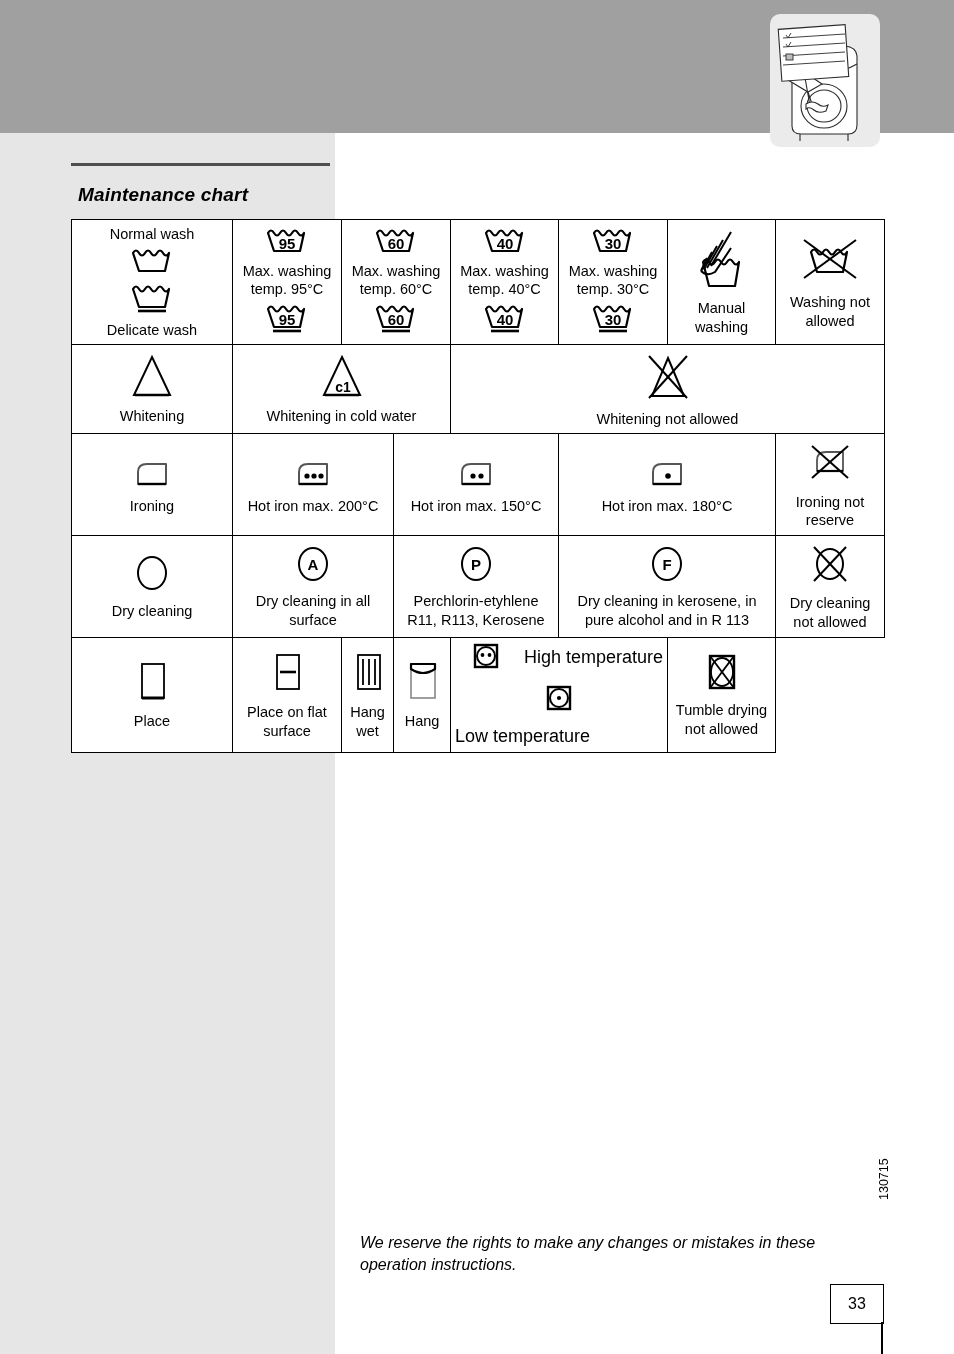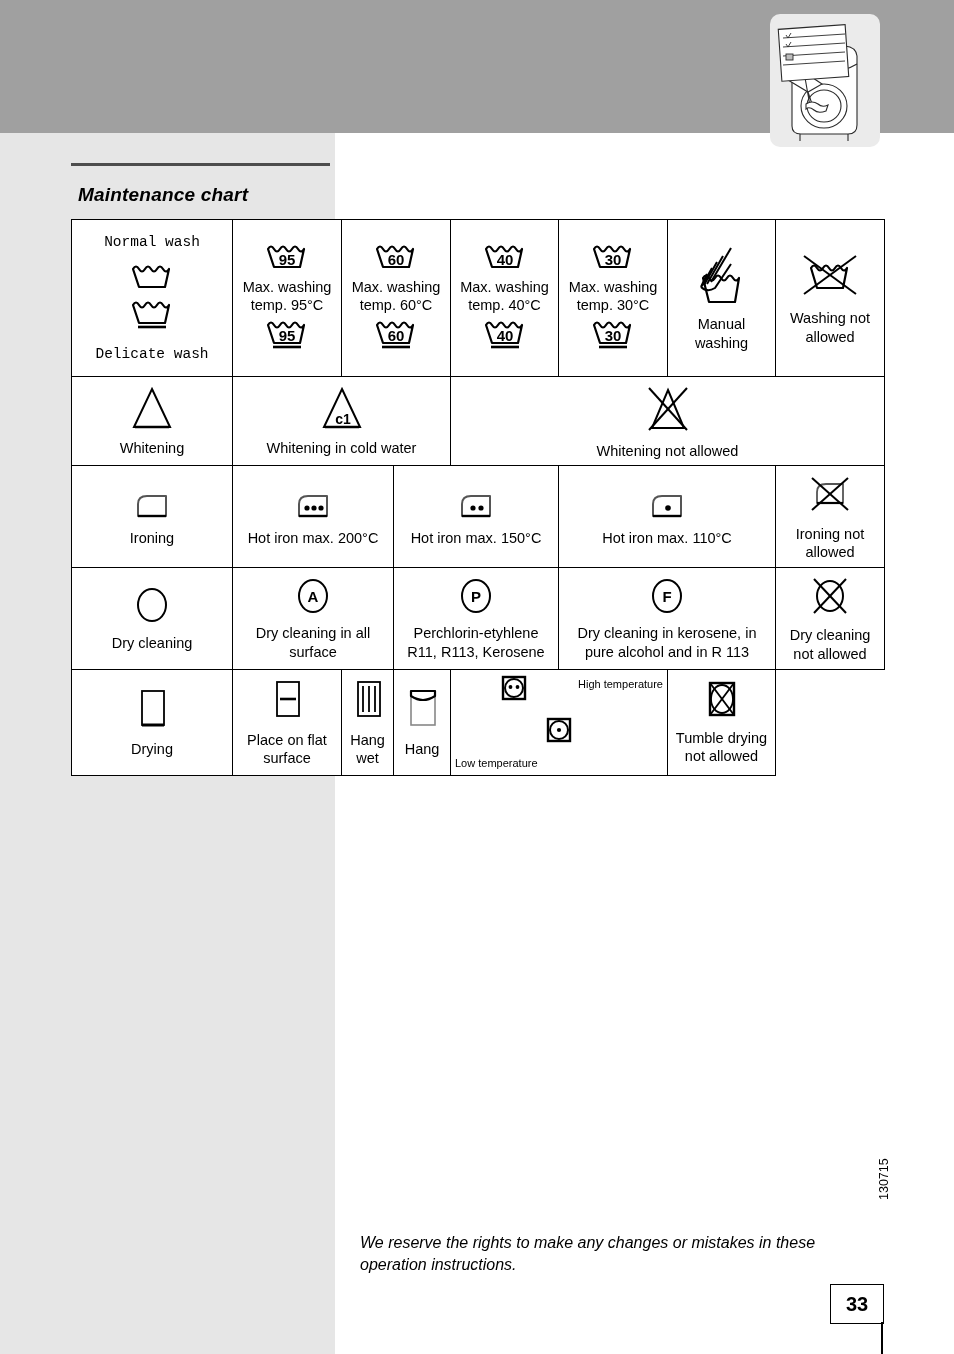--- a/index.html
+++ b/index.html
@@ -53,46 +53,45 @@
     padding:5px 4px;
     background:#fff;
   }
   .cell-inner { display:flex; flex-direction:column; align-items:center; justify-content:center; }
   .sym { display:block; margin:0 auto; }
   .lbl { display:block; }
   .sym + .lbl { margin-top:3px; }
   .lbl + .sym { margin-top:3px; }
 
   
-  .stack2 .lbl { margin:8px;font-family:Liberation Mono, monospace; }
+  .stack2 .lbl { margin:0; }
   .stack2 .sym { margin:2px auto; }
 
   
   .temp-cell { text-align:left; padding-left:9px; }
   .temp-row { display:flex; align-items:flex-start; gap:6px; }
   .temp-row + .temp-row { margin-top:12px;flex-direction:column; }
-  .temp-text { font-size:11px; line-height:1.25; padding-top:3px; }
+  .temp-text { font-size:18px; line-height:1.25; padding-top:3px; }
 
   
   .disclaimer {
     position:absolute; left:360px; top:1232px; width:510px;
     font-size:16px; font-style:italic; line-height:1.35;
   }
   .code-vertical {
     position:absolute; left:877px; top:1200px;
     font-size:12.5px;
     transform:rotate(-90deg); transform-origin:left top;
     white-space:nowrap;
   }
   .page-box {
     position:absolute; left:830px; top:1284px; width:52px; height:38px;
     border:1.5px solid #000; background:#fff;
     display:flex; align-items:center; justify-content:center;
-    font-size:20px;
-    font-weight:bold;
+    font-size:16px;
   }
   .page-tick {
     position:absolute; left:881px; top:1322px; width:1.5px; height:32px;
     background:#000;
   }
 </style>
 </head>
 <body>
 
 <div class="top-band"></div>
@@ -344,34 +343,34 @@
     </td>
     <td colspan="2">
       <div class="cell-inner">
         <span class="sym">
           <svg width="52" height="36" viewBox="0 0 52 36">
                 <path d="M12 30 L12 18 q0 -8 9 -8 L40 10 L40 30 Z" fill="none" stroke="#555" stroke-width="2" stroke-linejoin="round"></path>
                 <line x1="12" y1="30" x2="40" y2="30" stroke="#000" stroke-width="2.4"></line>
                 <circle cx="27" cy="22" r="2.8"></circle>
               </svg>
         </span>
-        <span class="lbl">Hot iron max. 110°C</span>
+        <span class="lbl">Hot iron max. 180°C</span>
       </div>
     </td>
     <td>
       <div class="cell-inner">
         <span class="sym">
           <svg width="52" height="46" viewBox="0 0 52 46">
                 <path d="M13 32 L13 21 q0 -8 9 -8 L39 13 L39 32 Z" fill="none" stroke="#555" stroke-width="1.8" stroke-linejoin="round"></path>
                 <line x1="13" y1="32" x2="39" y2="32" stroke="#000" stroke-width="2.2"></line>
                 <line x1="8" y1="7" x2="44" y2="39" stroke="#000" stroke-width="2"></line>
                 <line x1="44" y1="7" x2="8" y2="39" stroke="#000" stroke-width="2"></line>
               </svg>
         </span>
-        <span class="lbl">Ironing not allowed</span>
+        <span class="lbl">Ironing not reserve</span>
       </div>
     </td>
   </tr>
 
   <tr>
     <td>
       <div class="cell-inner">
         <span class="sym">
           <svg width="44" height="42" viewBox="0 0 44 42">
                 <ellipse cx="22" cy="21" rx="14" ry="16" fill="none" stroke="#000" stroke-width="2"></ellipse>
@@ -429,21 +428,21 @@
 
   <tr>
     <td>
       <div class="cell-inner">
         <span class="sym">
           <svg width="44" height="46" viewBox="0 0 44 46">
                 <rect x="12" y="5" width="22" height="34" fill="none" stroke="#000" stroke-width="1.8"></rect>
                 <line x1="12" y1="39" x2="34" y2="39" stroke="#000" stroke-width="3"></line>
               </svg>
         </span>
-        <span class="lbl">Drying</span>
+        <span class="lbl">Place</span>
       </div>
     </td>
     <td>
       <div class="cell-inner">
         <span class="sym">
           <svg width="44" height="46" viewBox="0 0 44 46">
                 <rect x="12" y="5" width="22" height="34" fill="none" stroke="#000" stroke-width="1.8"></rect>
                 <line x1="15" y1="22" x2="31" y2="22" stroke="#000" stroke-width="2.6"></line>
               </svg>
         </span>

